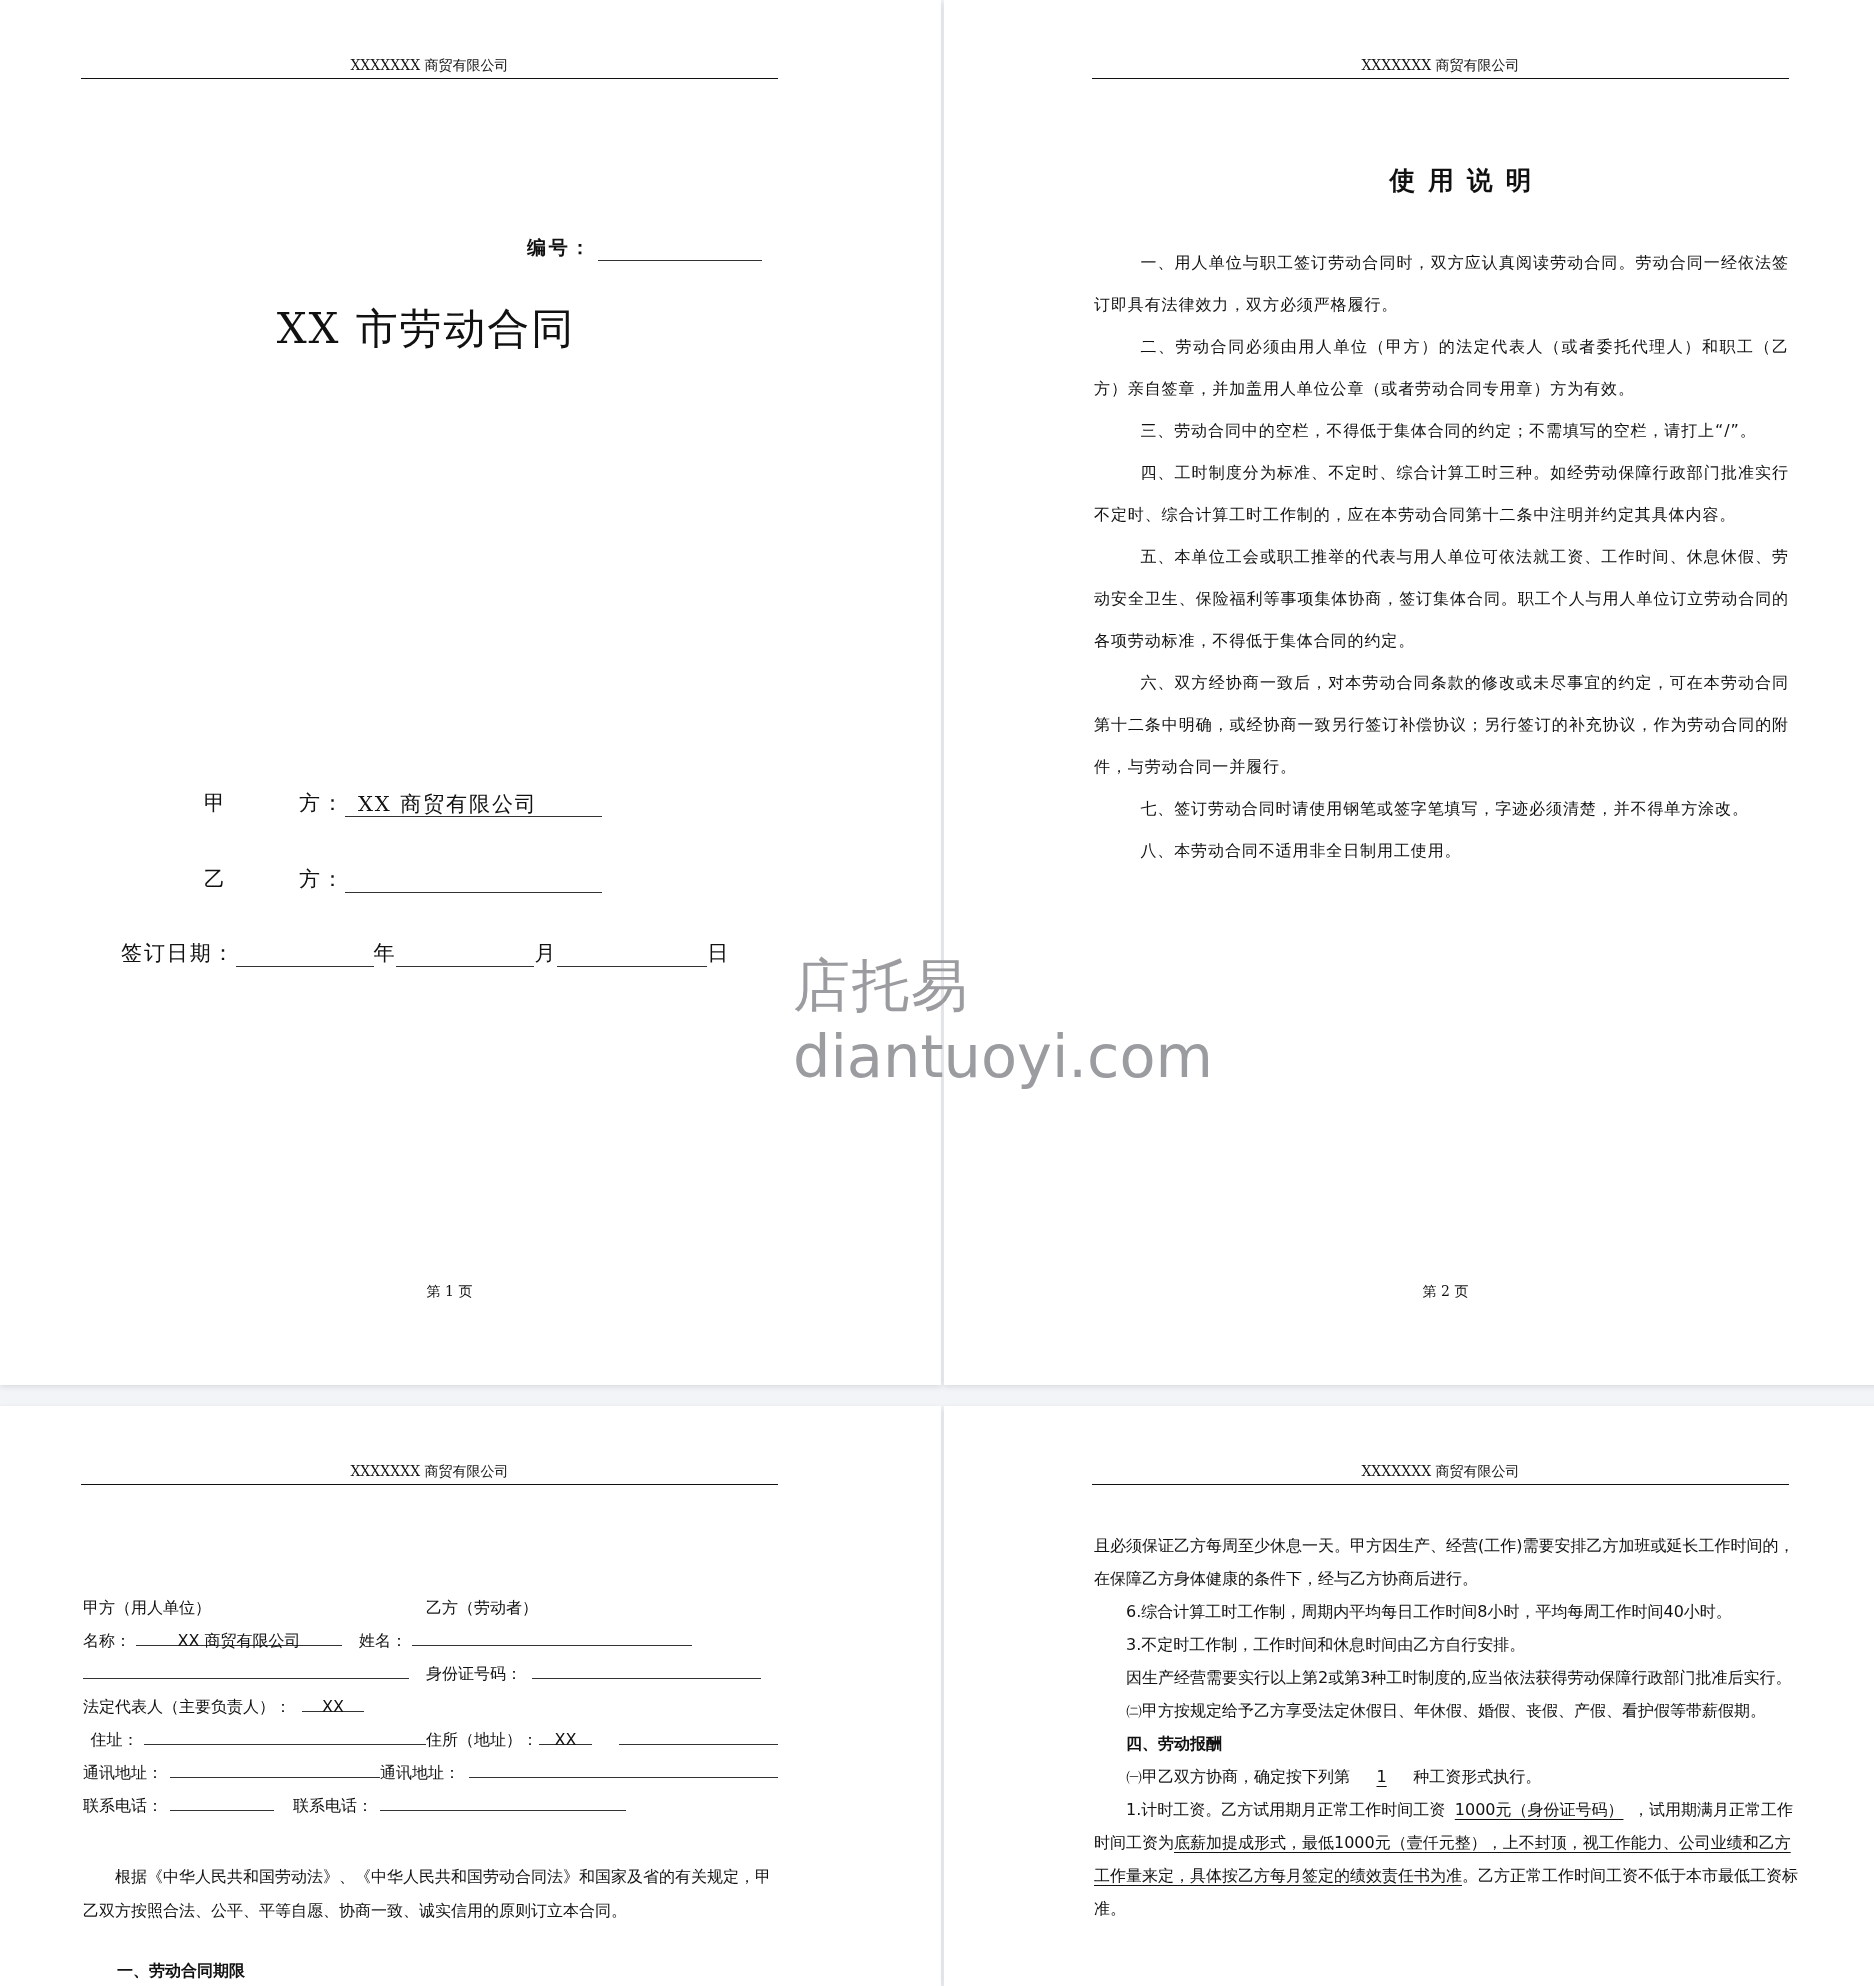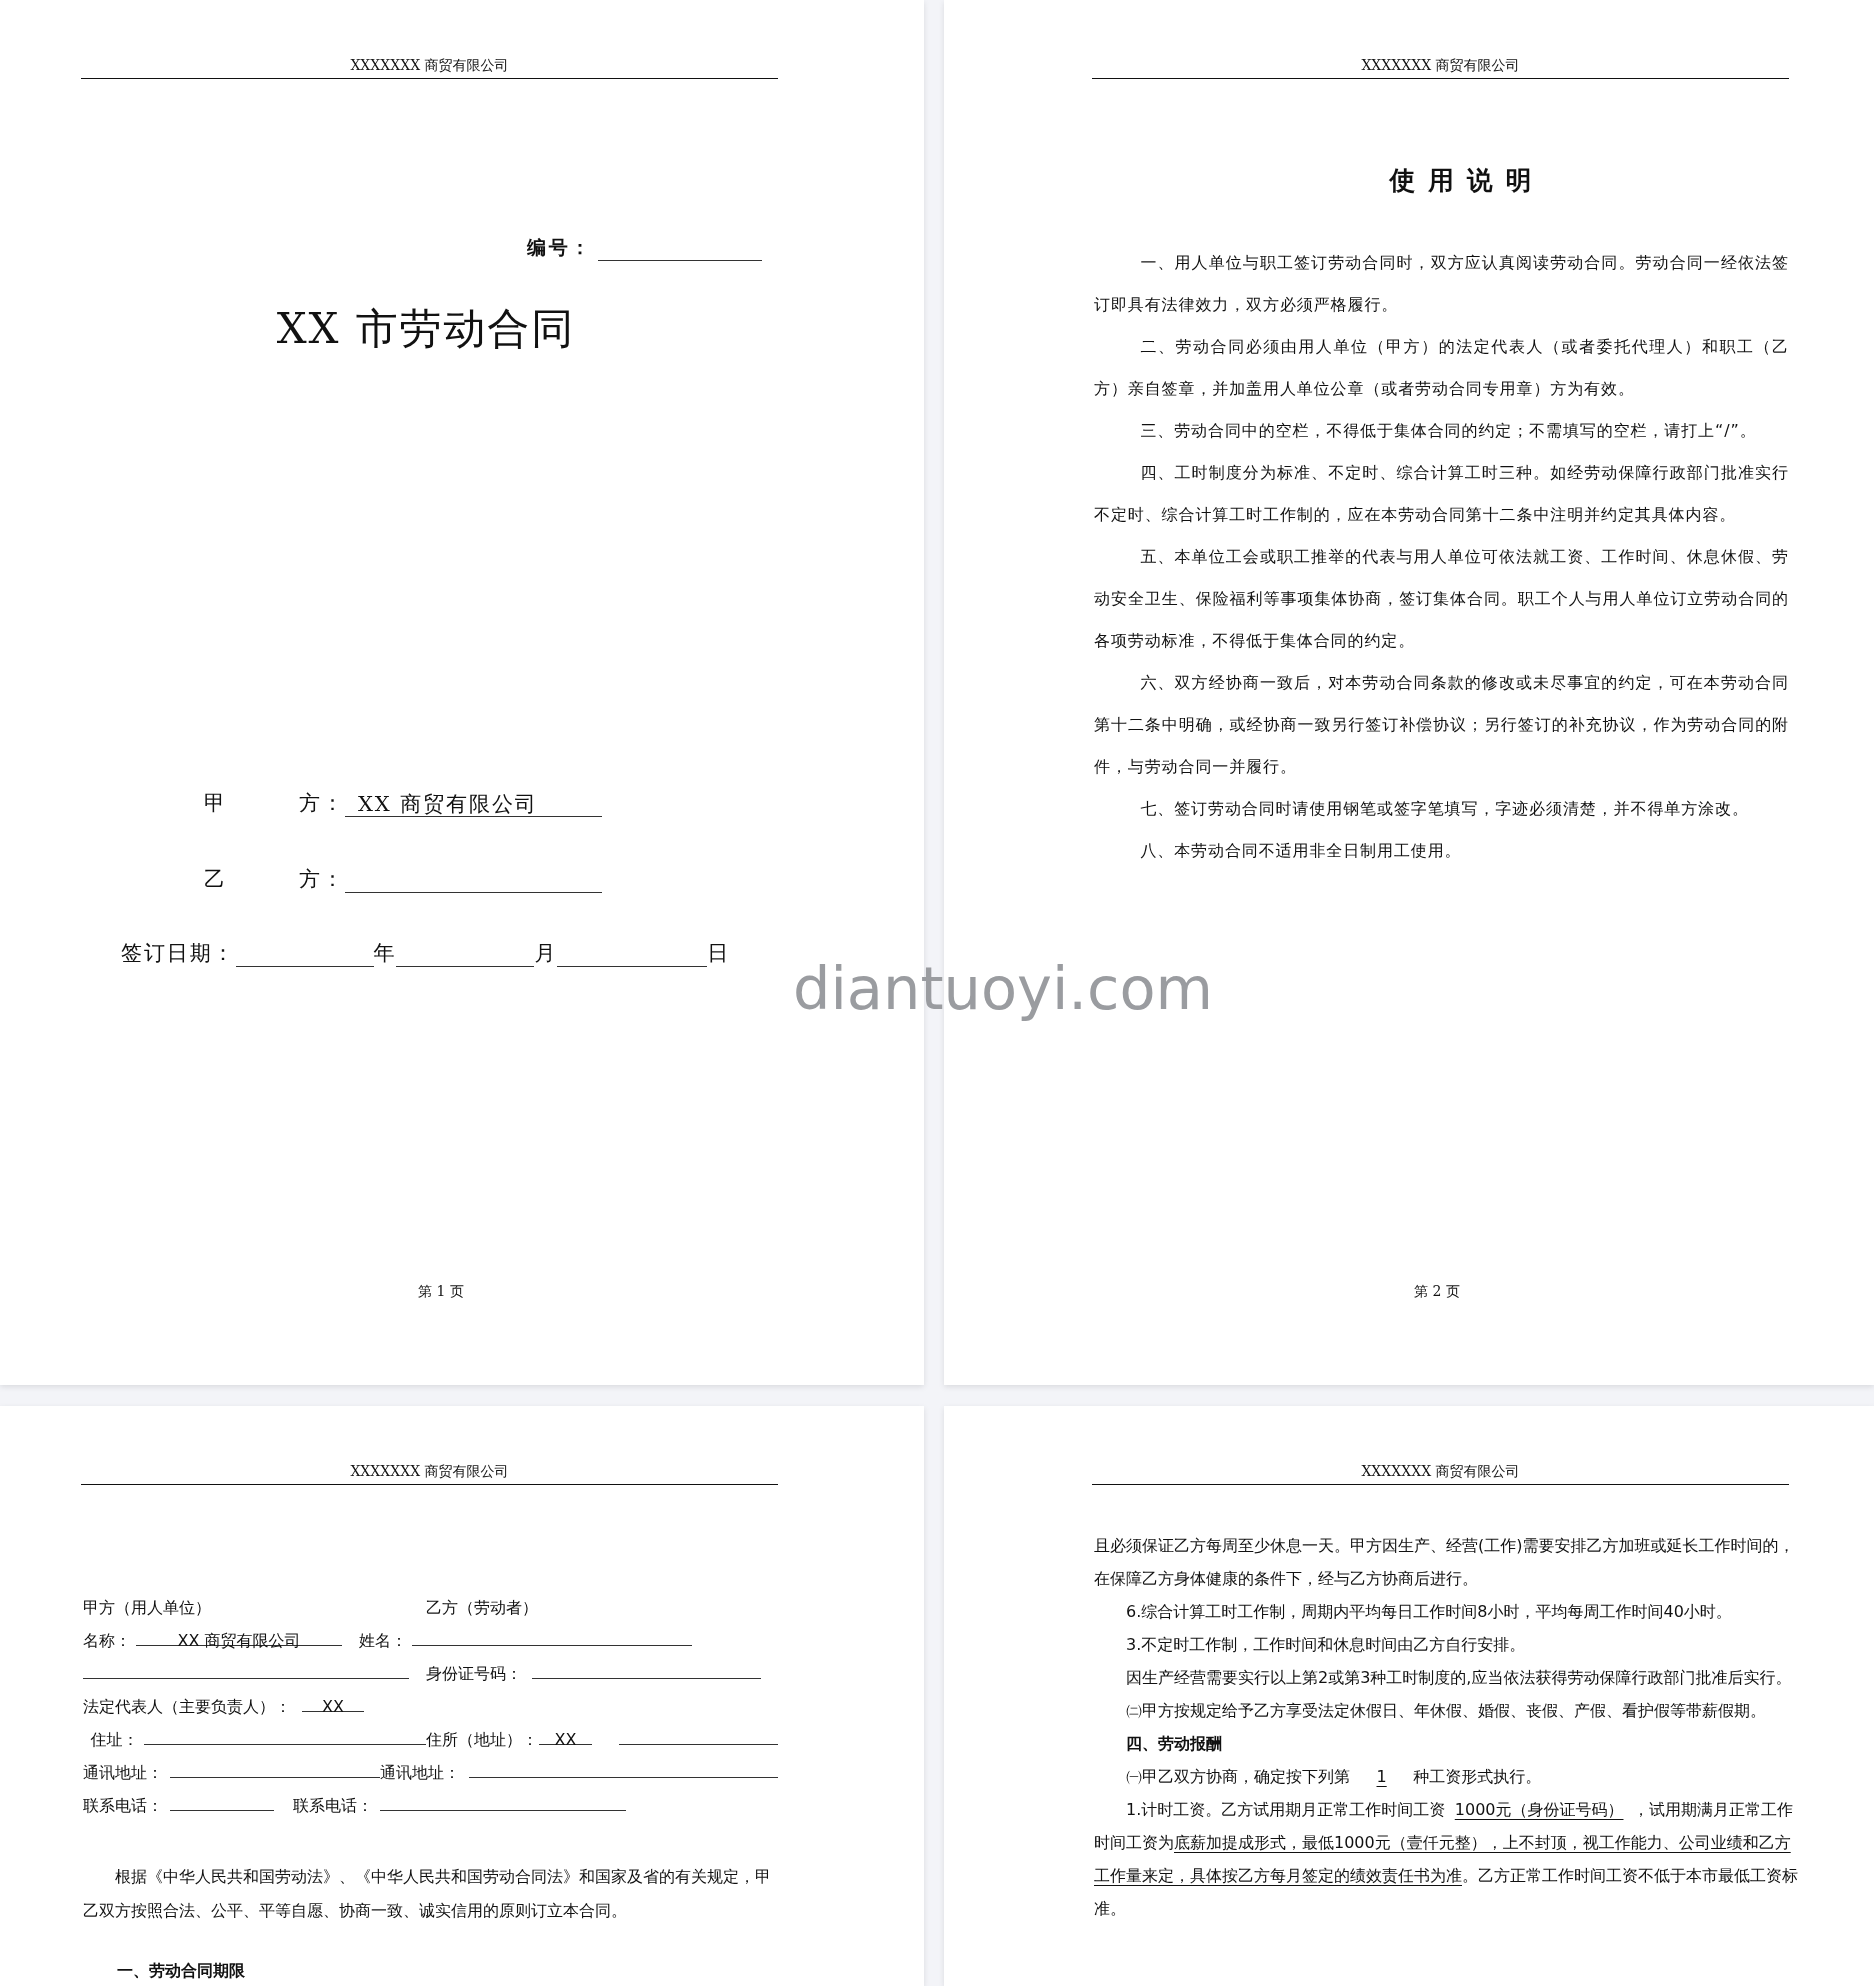--- a/index.html
+++ b/index.html
@@ -6,20 +6,21 @@
   body {
     width:1875px; height:1986px; overflow:hidden; position:relative;
     background:#f3f4f8;
     font-family:"DejaVu Serif","Liberation Serif",serif;
     color:#111;
   }
   .page {
     position:absolute; background:#fff;
     box-shadow:0 1.9px 5.7px rgba(0,0,0,0.10);
     overflow:hidden;
+    padding-left:17px;
   }
   #page1 { left:0; top:0; width:924px; height:1385px; }
   #page2 { left:944px; top:0; width:930px; height:1385px; }
   #page3 { left:0; top:1406px; width:924px; height:580px; }
   #page4 { left:944px; top:1406px; width:930px; height:580px; }
 
   .hdr { position:absolute; left:81px; width:697px; top:55px; height:23px;
          border-bottom:1.9px solid #111; text-align:center;
          font-size:14px; line-height:21px; }
   #page2 .hdr, #page4 .hdr { left:148px; }
@@ -177,15 +178,16 @@
     <p class="ind">3.不定时工作制，工作时间和休息时间由乙方自行安排。</p>
     <p class="ind">因生产经营需要实行以上第2或第3种工时制度的,应当依法获得劳动保障行政部门批准后实行。</p>
     <p class="ind">㈡甲方按规定给予乙方享受法定休假日、年休假、婚假、丧假、产假、看护假等带薪假期。</p>
     <p class="ind bold">四、劳动报酬</p>
     <p class="ind"><span>㈠甲乙双方协商，确定按下列第</span><span class="u" style="padding:0 26.5px;">1</span><span>种工资形式执行。</span></p>
     <p class="ind"><span>1.计时工资。乙方试用期月正常工作时间工资</span><span class="u" style="padding:0 9.5px;">1000元（身份证号码）</span><span>，试用期满月正常工作时间工资为</span><span class="u">底薪加提成形式，最低1000元（壹仟元整），上不封顶，视工作能力、公司业绩和乙方工作量来定，具体按乙方每月签定的绩效责任书为准</span><span>。乙方正常工作时间工资不低于本市最低工资标准。</span></p>
   </div>
 </div>
 
 <div class="wm">
+  <div class="cn">店托易</div>
   <div class="en">diantuoyi.com</div>
 </div>
 
 
 </body></html>

